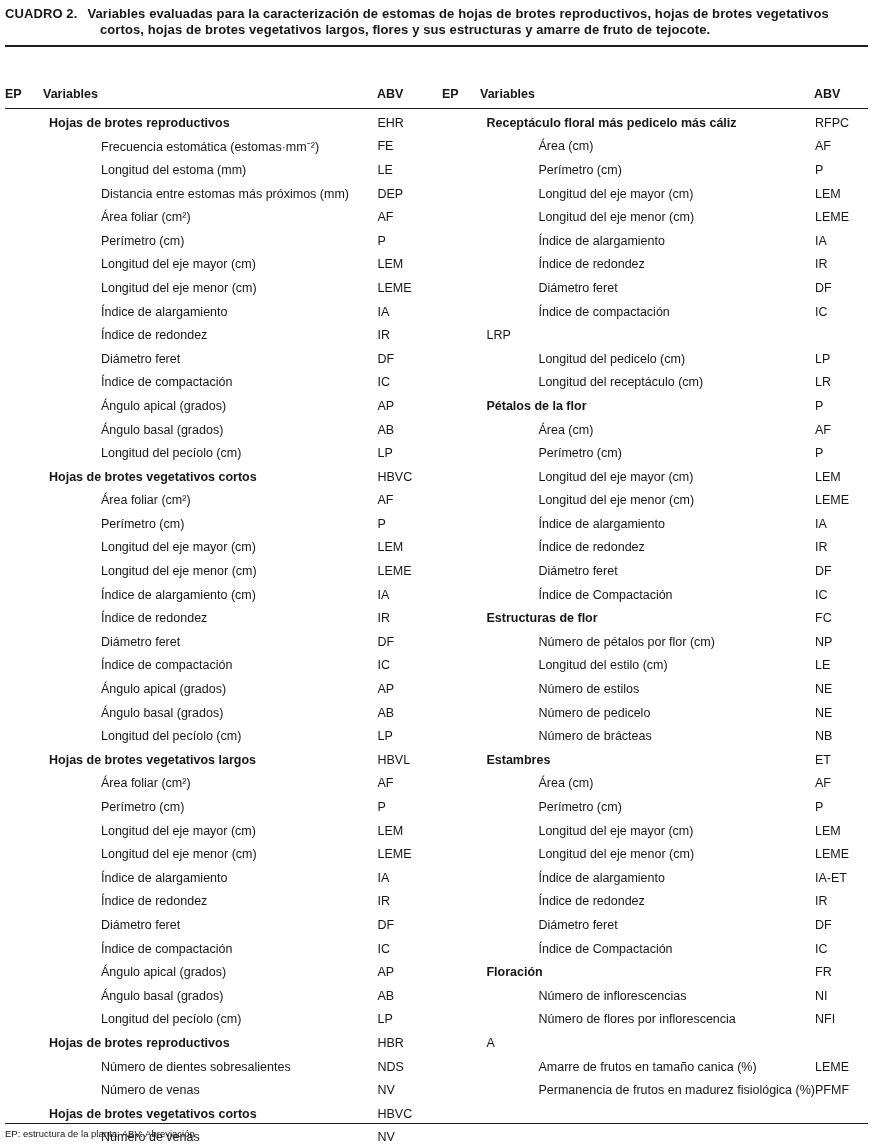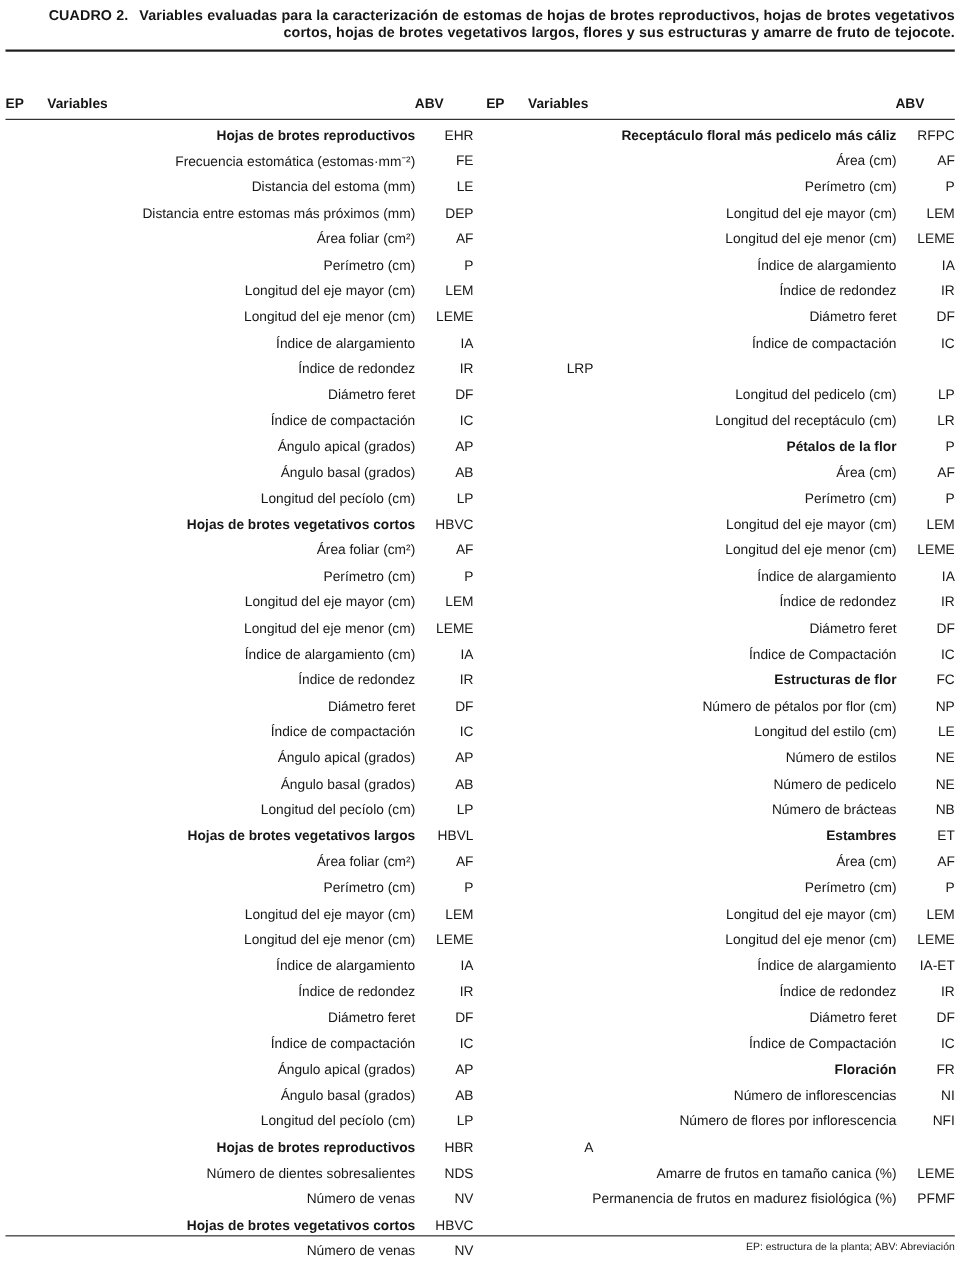--- a/index.html
+++ b/index.html
@@ -4,21 +4,20 @@
 <style>
   * { margin:0; padding:0; box-sizing:border-box; }
   html,body { background:#ffffff; }
   body { font-family:"Liberation Sans", sans-serif; color:#161616; }
   .page {
     position:relative;
     width:873px; height:1147px;
     background:#ffffff;
     padding:6px 5px 0 5px;
     overflow:hidden;
-    text-align:right;
   }
   .title {
     font-size:13px; font-weight:bold; line-height:16px;
     padding-left:95px; text-indent:-95px;
     letter-spacing:0.1px;
   }
   .title-label { margin-right:10px; }
   .top-rule { border-bottom:2px solid #1c1c1c; margin-top:7px; }
   .header-row { display:flex; gap:12px; border-bottom:1.5px solid #1c1c1c; height:30px;margin-top:32px; }
   .half-header { width:425px; position:relative; }
@@ -71,21 +70,21 @@
     <div class="tcol">
         <div class="row section-row">
           <span class="sec-name">Hojas de brotes reproductivos</span>
           <span class="abv">EHR</span>
         </div>
         <div class="row item-row">
           <span class="var-name">Frecuencia estomática (estomas·mm⁻²)</span>
           <span class="abv">FE</span>
         </div>
         <div class="row item-row">
-          <span class="var-name">Distancia del estoma (mm)</span>
+          <span class="var-name">Longitud del estoma (mm)</span>
           <span class="abv">LE</span>
         </div>
         <div class="row item-row">
           <span class="var-name">Distancia entre estomas más próximos (mm)</span>
           <span class="abv">DEP</span>
         </div>
         <div class="row item-row">
           <span class="var-name">Área foliar (cm²)</span>
           <span class="abv">AF</span>
         </div>

